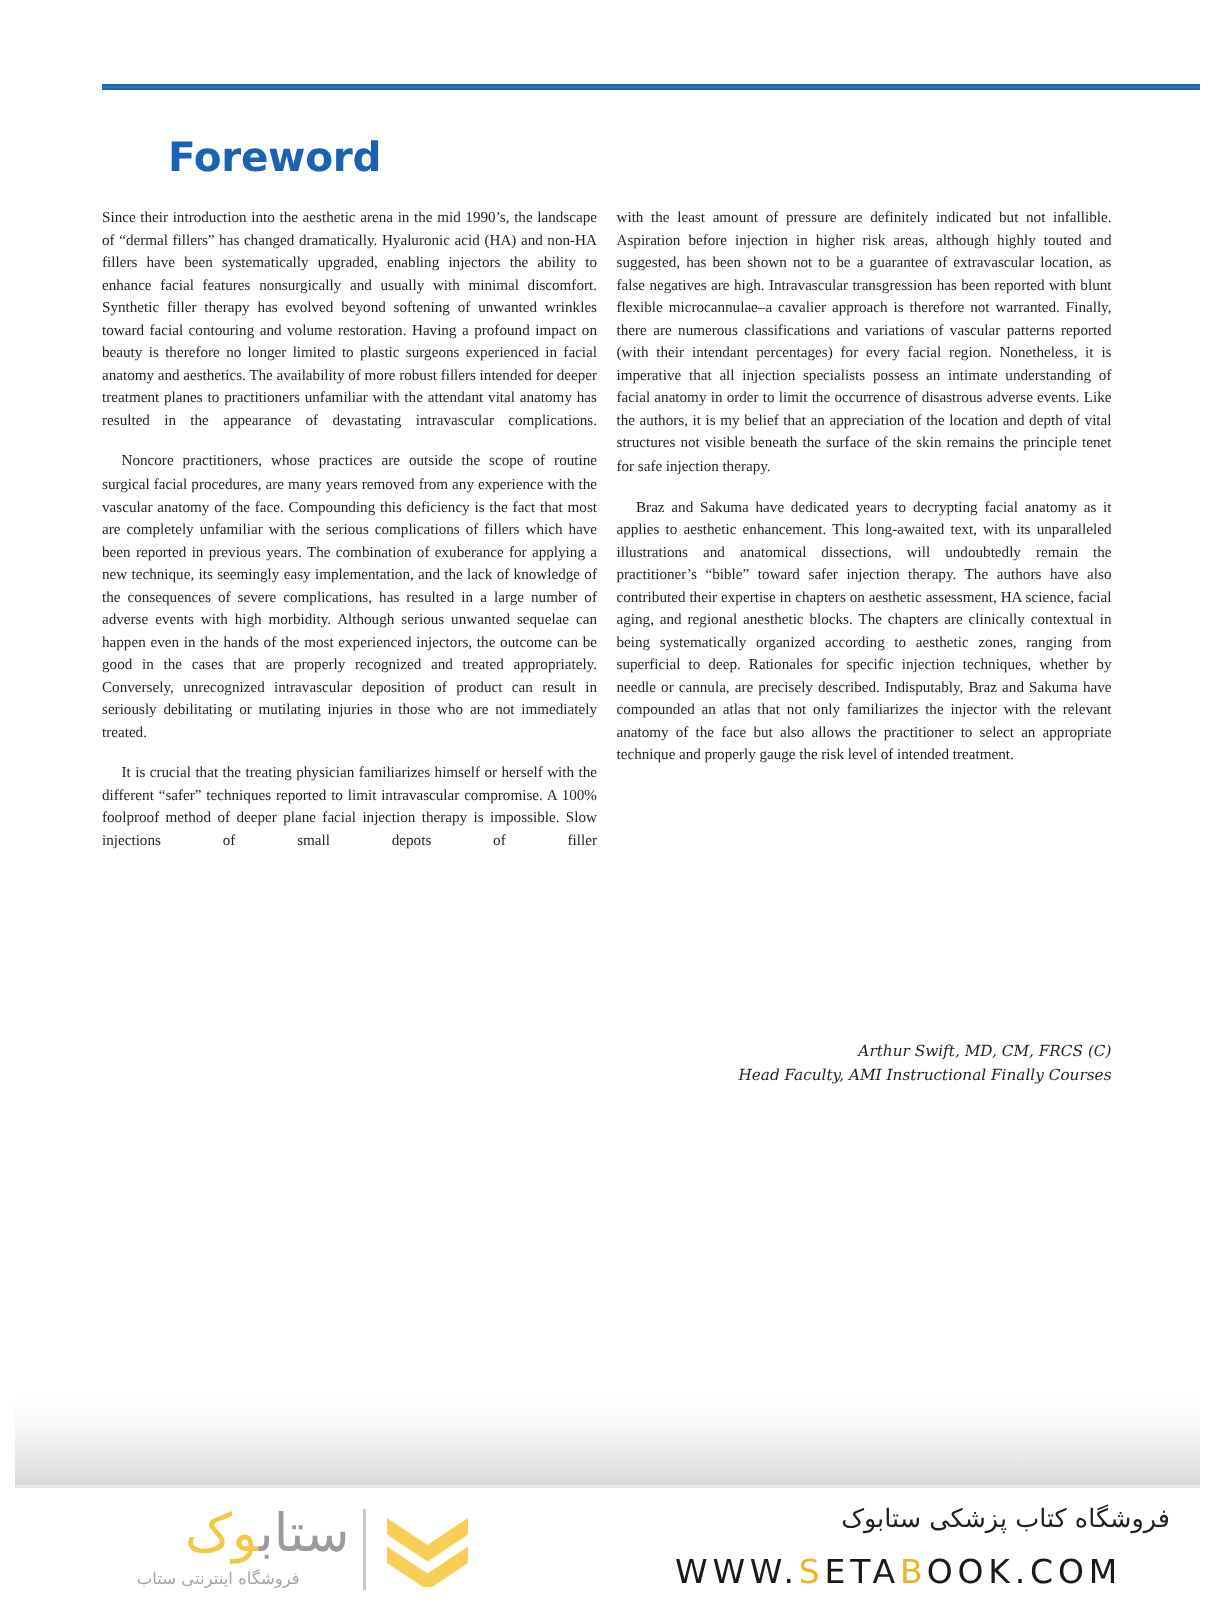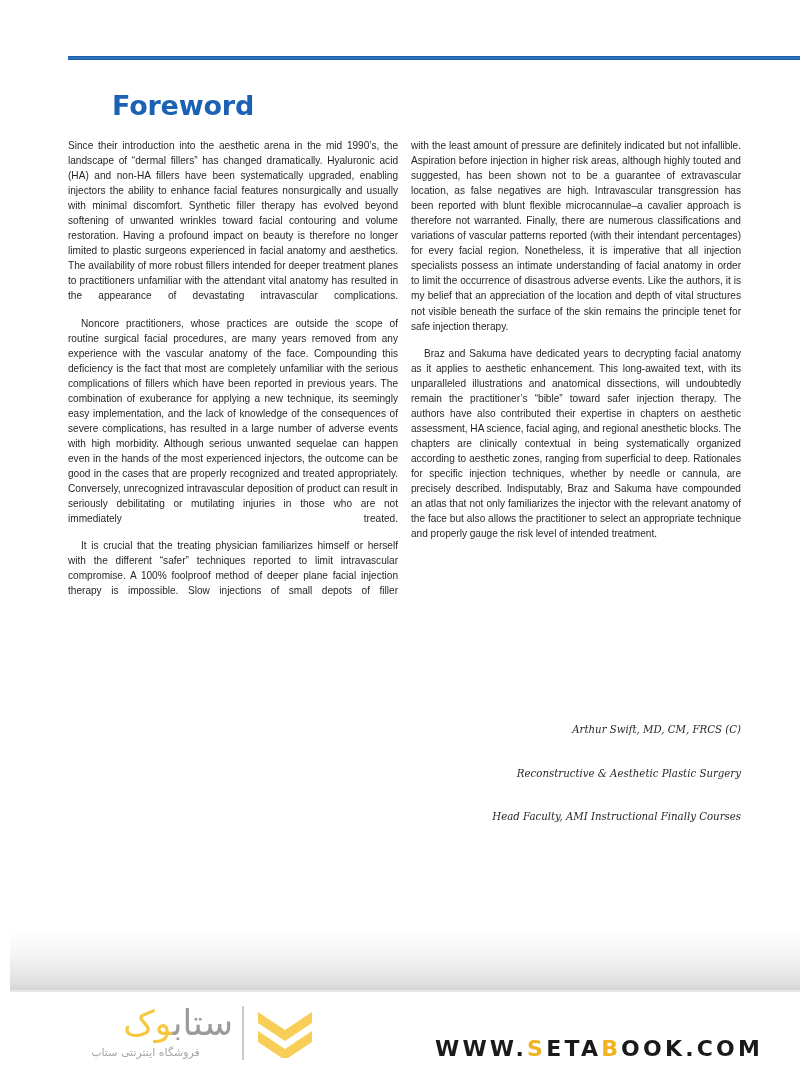--- a/index.html
+++ b/index.html
@@ -58,21 +58,21 @@
     gap: 13px;
   }
   .col {
     width: 330px;
     flex: 0 0 330px;
   }
   .col p {
     margin: 0;
     text-align: justify;
     text-justify: inter-word;
-    font-family: Liberation Sans, sans-serif;
+    font-family: Liberation Serif, serif;
     font-size: 10.1px;
     line-height: 15.05px;
     color: #231f20;
     hyphens: none;
     word-spacing: -0.1px;
   }
   .col p.indent {
     text-indent: 13px;
     margin-top: 12px;
   }
@@ -87,21 +87,21 @@
     left: 408px;
     top: 694px;
     width: 333px;
     text-align: right;
     font-family: "DejaVu Serif", serif;
     font-style: italic;
     font-size: 10.2px;
     line-height: 15.6px;
     color: #231f20;
   }
-  .signature div { white-space: nowrap; margin-top: 28px; }
+  .signature div { white-space: nowrap; }
 
   
   .footer-band {
     position: absolute;
     left: 10px;
     top: 930px;
     width: 790px;
     height: 62px;
     background: linear-gradient(to bottom,
                 rgba(255,255,255,1) 0%,
@@ -195,21 +195,21 @@
     white-space: nowrap;
   }
   .footer-url {
     position: absolute;
     left: 418px;
     top: 1036px;
     width: 362px;
     text-align: center;
     font-family: "DejaVu Sans", sans-serif;
     font-size: 22px;
-    font-weight: bold;
+    font-weight: normal;
     letter-spacing: 3.2px;
     color: #1a1a1a;
     white-space: nowrap;
   }
   .footer-url .hl { color: #f0b323; }
 </style>
 </head>
 <body>
 
 <div class="page">
@@ -228,37 +228,37 @@
 
     <div class="col">
       <p>with the least amount of pressure are definitely indicated but not infallible. Aspiration before injection in higher risk areas, although highly touted and suggested, has been shown not to be a guarantee of extravascular location, as false negatives are high. Intravascular transgression has been reported with blunt flexible microcannulae–a cavalier approach is therefore not warranted. Finally, there are numerous classifications and variations of vascular patterns reported (with their intendant percentages) for every facial region. Nonetheless, it is imperative that all injection specialists possess an intimate understanding of facial anatomy in order to limit the occurrence of disastrous adverse events. Like the authors, it is my belief that an appreciation of the location and depth of vital structures not visible beneath the surface of the skin remains the principle tenet for safe injection therapy.</p>
       <p class="indent">Braz and Sakuma have dedicated years to decrypting facial anatomy as it applies to aesthetic enhancement. This long-awaited text, with its unparalleled illustrations and anatomical dissections, will undoubtedly remain the practitioner’s “bible” toward safer injection therapy. The authors have also contributed their expertise in chapters on aesthetic assessment, HA science, facial aging, and regional anesthetic blocks. The chapters are clinically contextual in being systematically organized according to aesthetic zones, ranging from superficial to deep. Rationales for specific injection techniques, whether by needle or cannula, are precisely described. Indisputably, Braz and Sakuma have compounded an atlas that not only familiarizes the injector with the relevant anatomy of the face but also allows the practitioner to select an appropriate technique and properly gauge the risk level of intended treatment.</p>
     </div>
 
   </div>
 
   <div class="signature">
     <div>Arthur Swift, MD, CM, FRCS (C)</div>
-    <div>Reconstructive &amp; Aesthetic Plastic Surgery</div>
     <div>Head Faculty, AMI Instructional Finally Courses</div>
   </div>
 
   <div class="footer-band"></div>
   <div class="footer-band-edge"></div>
 
   <div class="footer"></div>
 
   <div class="logo-block">
     <div class="logo-word"><span>ستاب</span><span class="accent">وک</span></div>
     <div class="logo-sub">فروشگاه اینترنتی ستاب</div>
     <div class="logo-divider"></div>
     <div class="logo-mark">
       <svg viewBox="0 0 58 50" width="58" height="50" aria-hidden="true">
         <path d="M2 4 L29 22 L56 4 L56 15 L29 33 L2 15 Z" fill="#f8ce57"></path>
         <path d="M2 23 L29 41 L56 23 L56 34 L29 52 L2 34 Z" fill="#f8ce57"></path>
       </svg>
     </div>
   </div>
 
+  <div class="footer-fa">فروشگاه کتاب پزشکی ستابوک</div>
 
   <div class="footer-url"><span>WWW.</span><span class="hl">S</span><span>ETA</span><span class="hl">B</span><span>OOK.COM</span></div>
 
 </div>
 
 </body></html>

